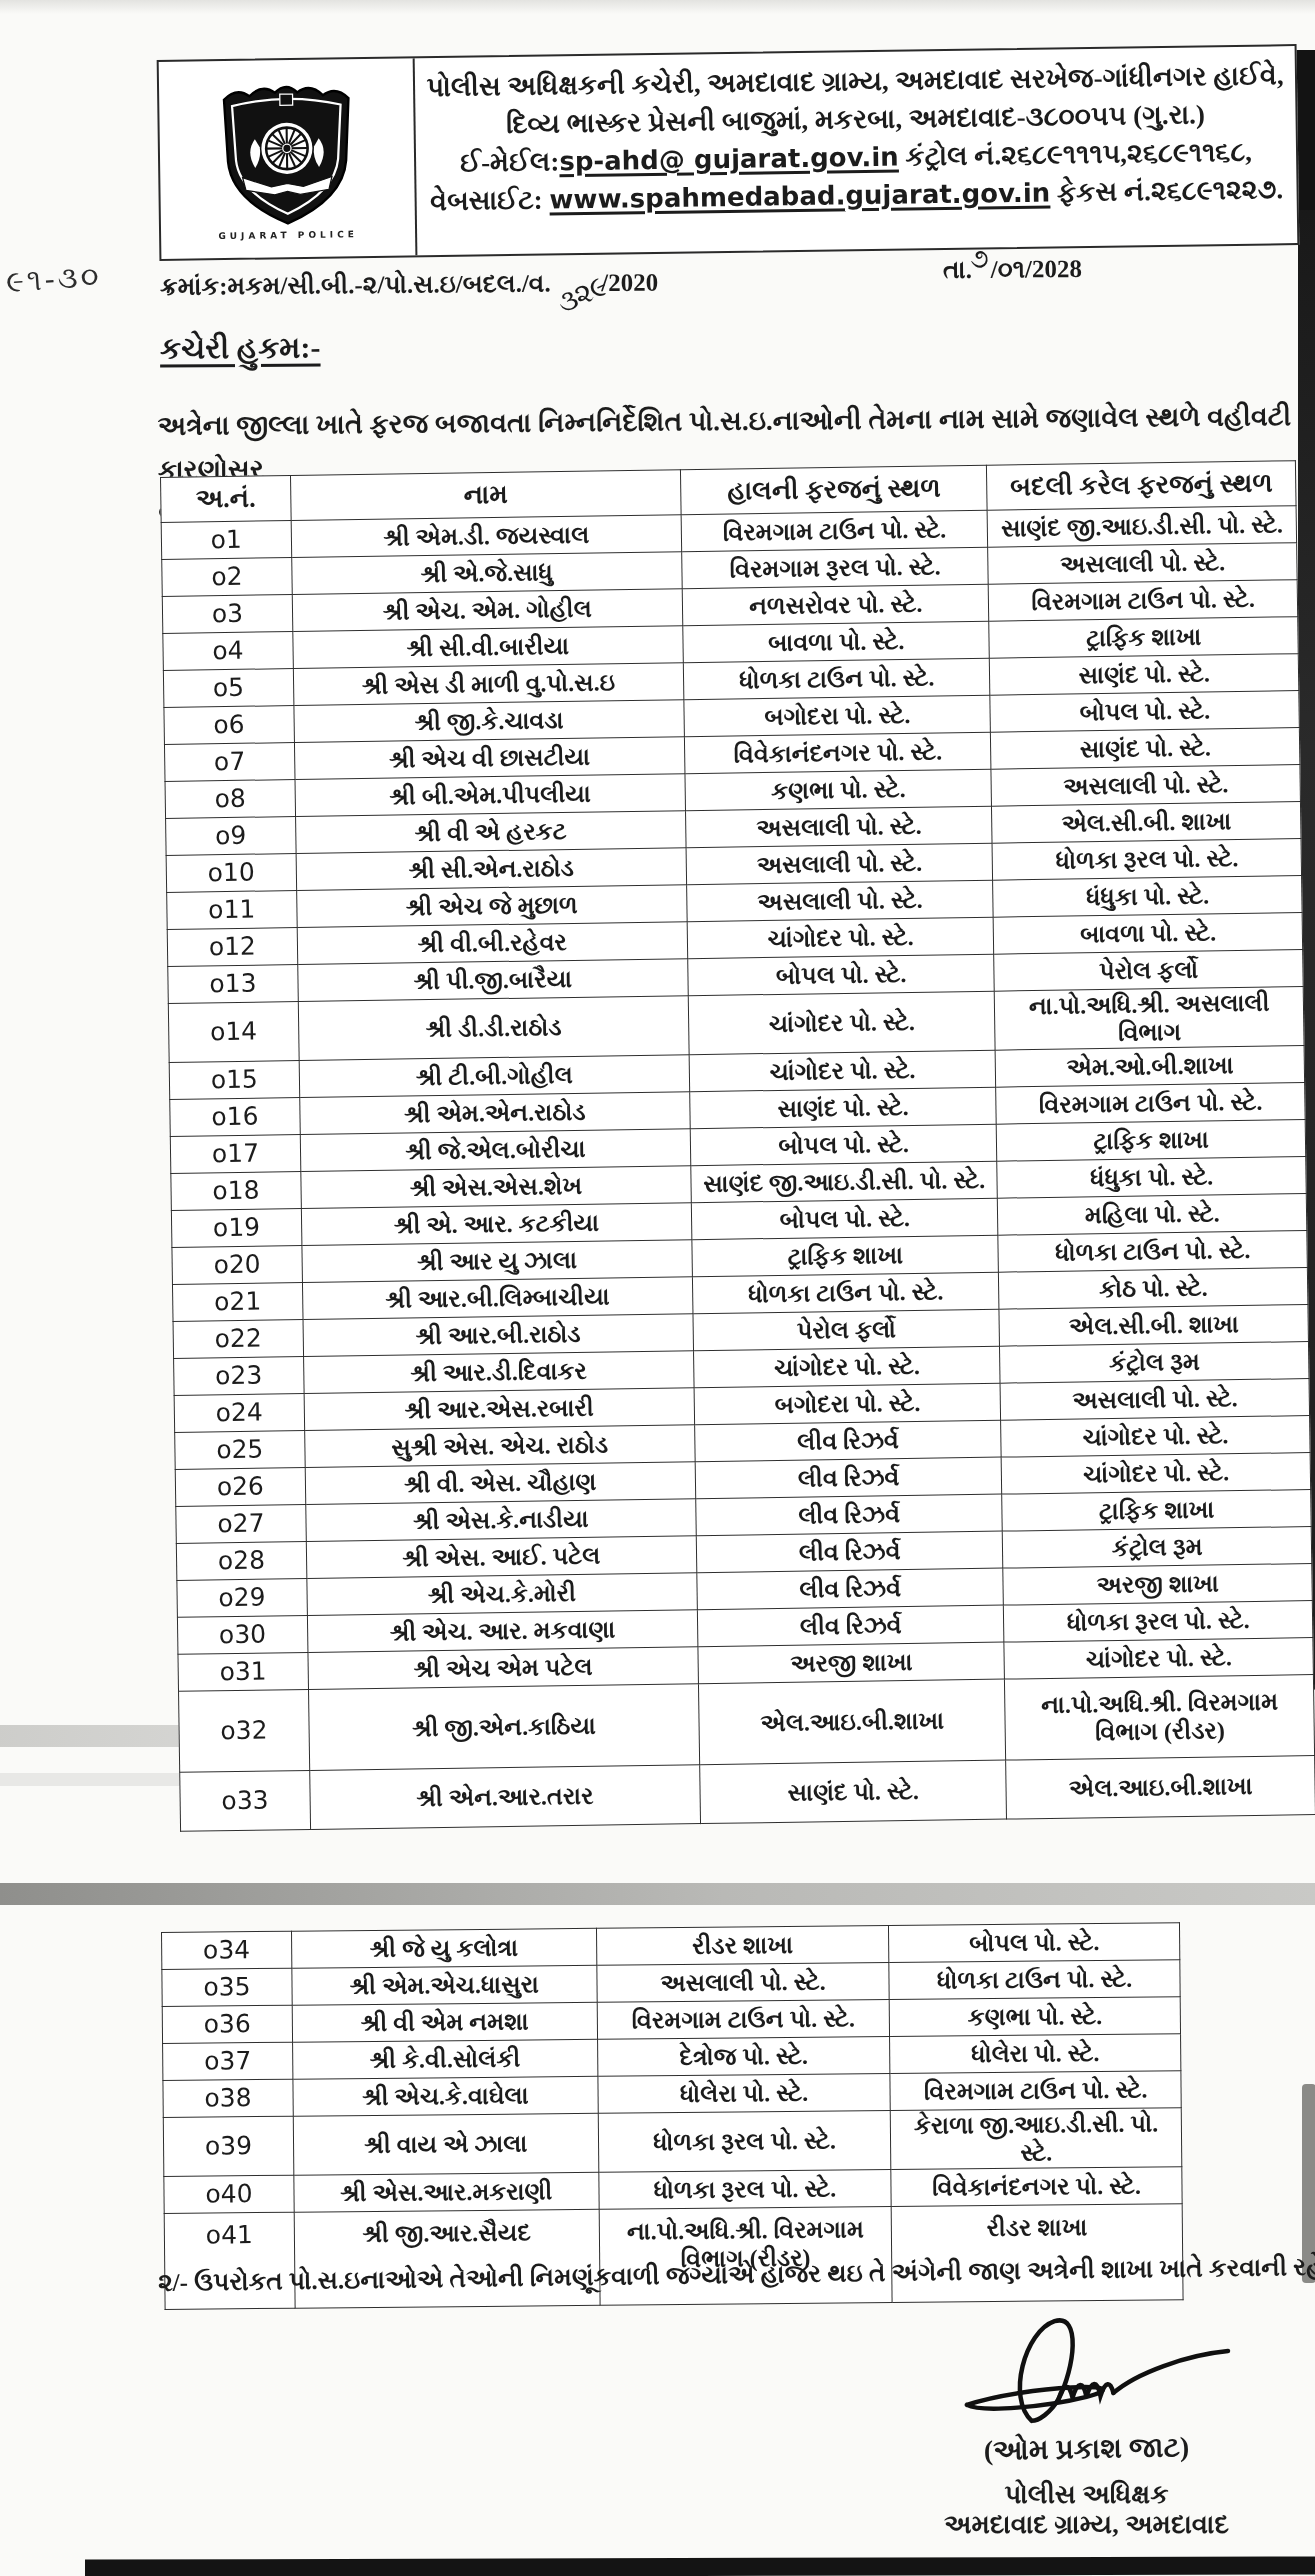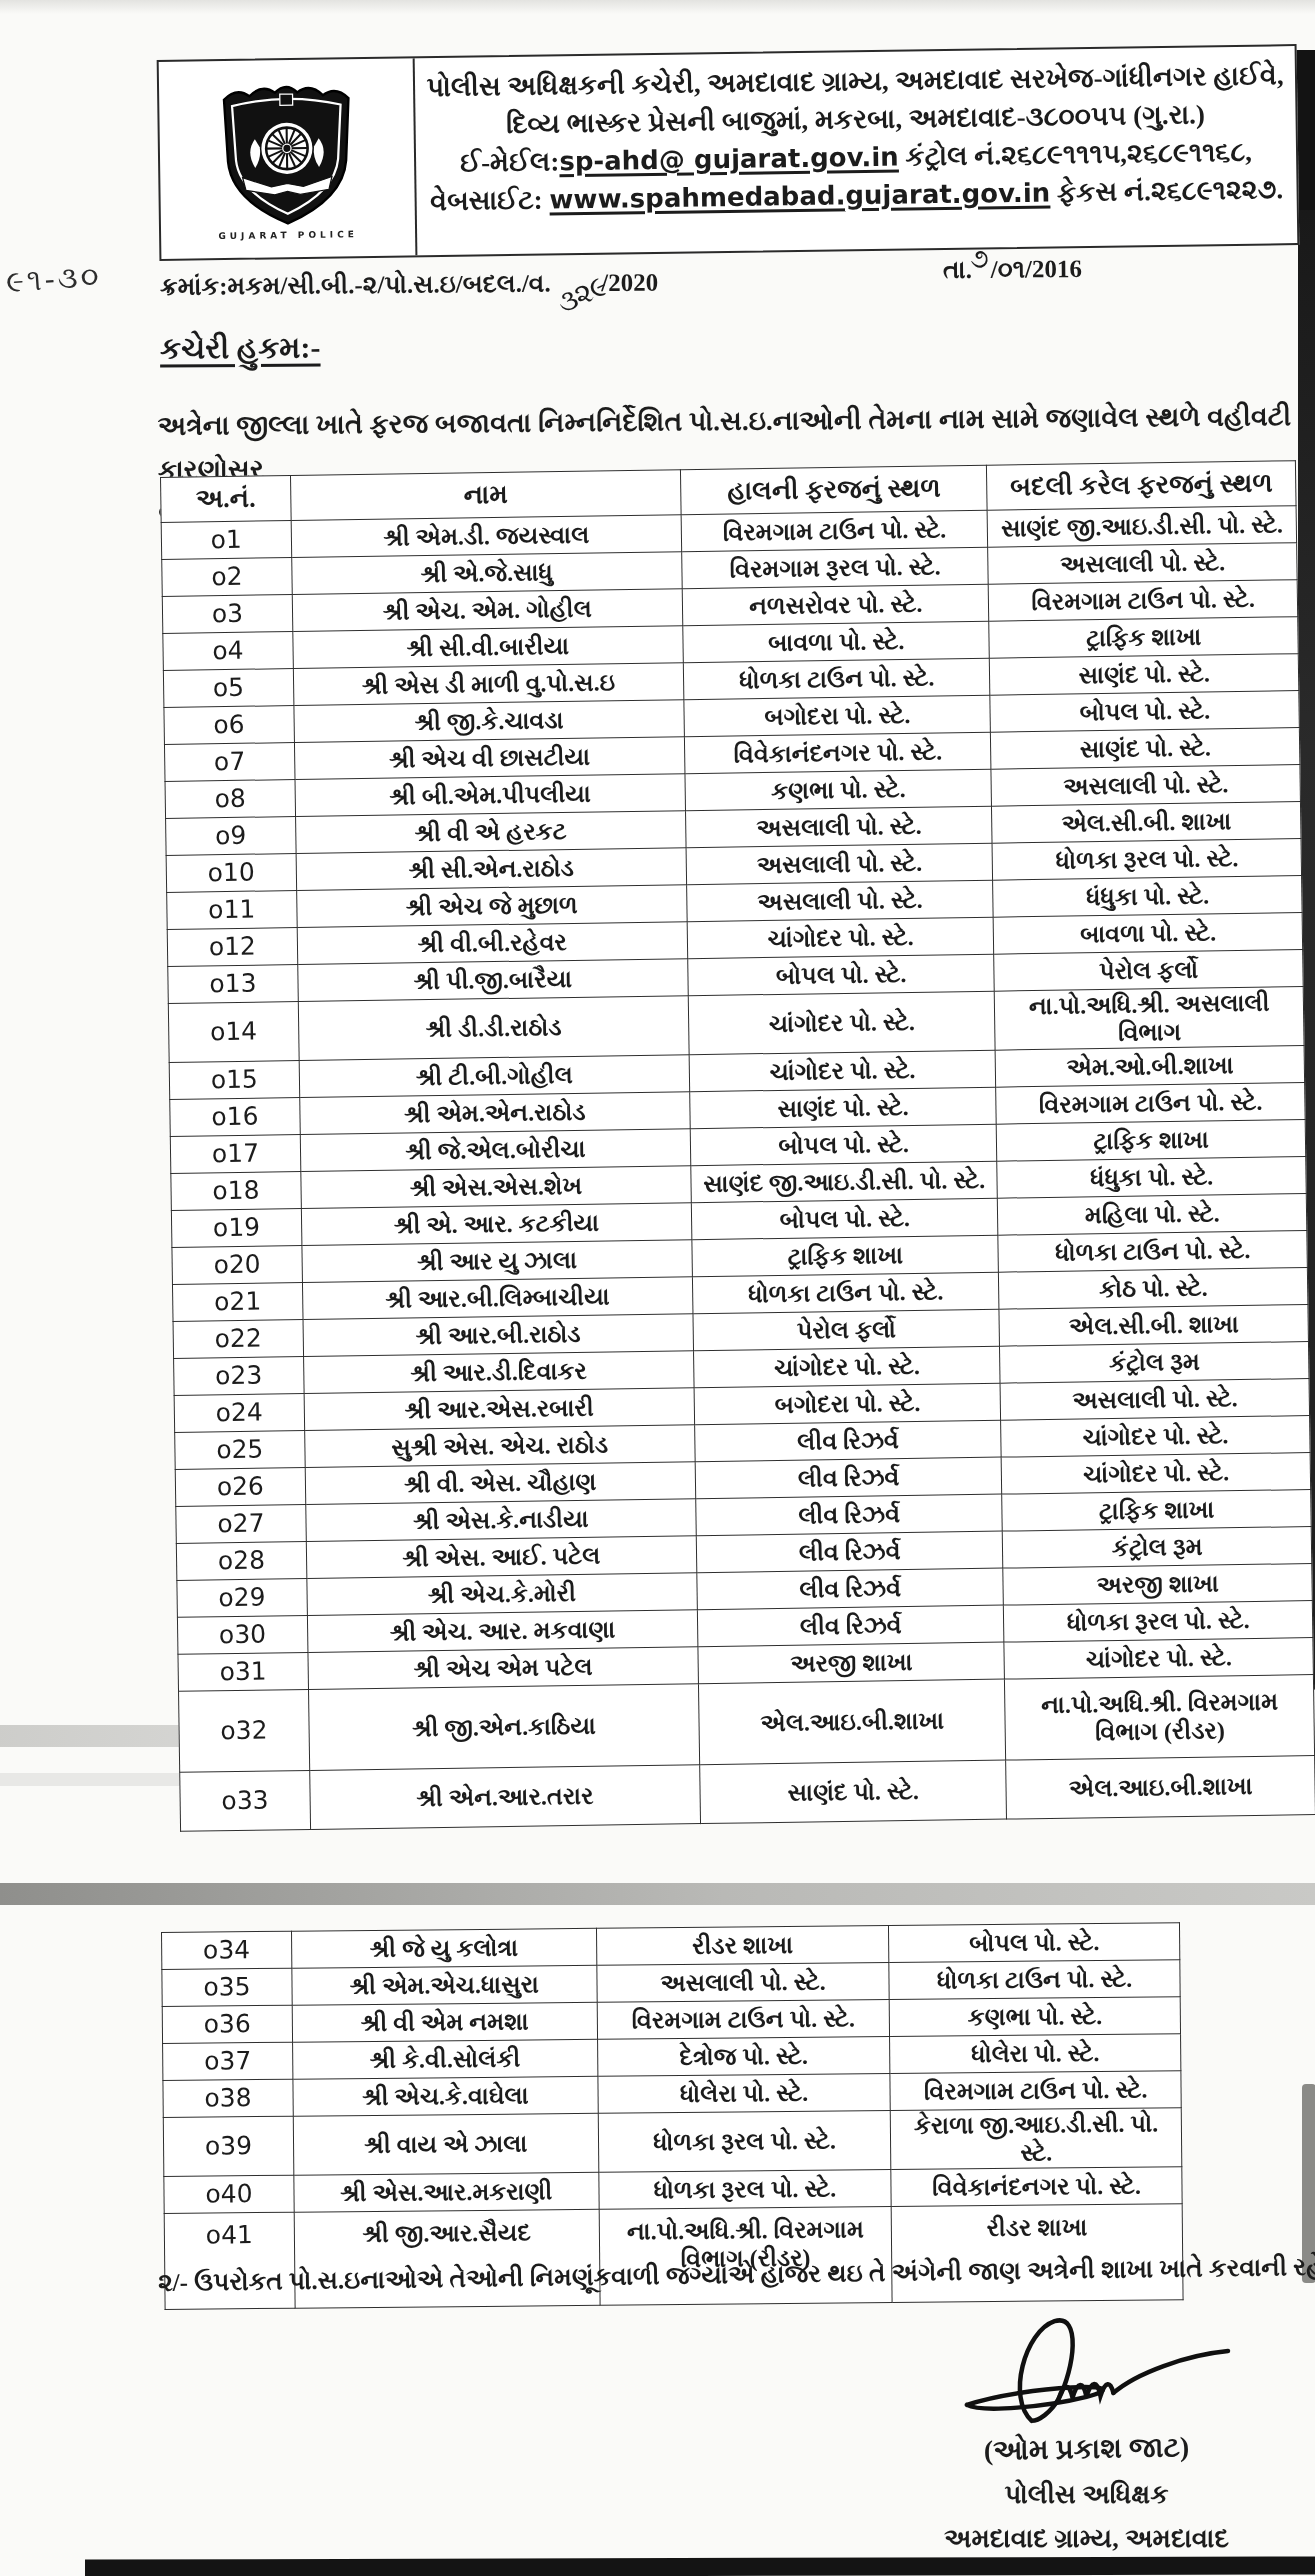--- a/index.html
+++ b/index.html
@@ -54,21 +54,21 @@
   td.sr{font-family:"DejaVu Sans",sans-serif;font-size:25px;font-weight:normal;}
   .t1 tr:nth-child(32) td{height:78px;}
   .t1 tr:nth-child(33) td{height:56px;}
   .t2 tr:nth-child(8) td{height:86px;vertical-align:top;padding-top:8px;}
   
   .closing{left:158px;top:2261px;width:1156px;font-size:25px;font-weight:bold;white-space:nowrap;transform:rotate(-0.8deg);}
   .sig-block{left:877px;top:2313px;width:419px;text-align:center;}
   .sig-svg{display:block;margin:0 auto;}
   .sig-name{font-size:28px;font-weight:bold;margin-top:2px;transform:rotate(-1deg);}
   .sig-title{font-size:26px;font-weight:bold;margin-top:14px;font-family:Liberation Serif, serif;}
-  .sig-office{font-size:26px;font-weight:bold;margin-top:14px;}
+  .sig-office{font-size:26px;font-weight:bold;}
 </style>
 </head>
 <body>
 
 <div class="band band-top"></div>
 <div class="band band-a"></div>
 <div class="band band-b"></div>
 <div class="band band-c"></div>
 <div class="band band-bottom"></div>
 <div class="abs edge-strip"></div>
@@ -114,21 +114,21 @@
   </div>
 </div>
 
 <div class="abs margin-note">૯૧-૩૦</div>
 
 <div class="abs ref-row">
   <span class="ref-no">
     <span>ક્રમાંક:મકમ/સી.બી.-૨/પો.સ.ઇ/બદલ./વ.</span><span class="hand hand-329">૩૨૯</span><span>/2020</span>
   </span>
   <span class="ref-date">
-    <span>તા.</span><span class="hand hand-day">૭</span><span>/૦૧/2016</span>
+    <span>તા.</span><span class="hand hand-day">૭</span><span>/૦૧/2028</span>
   </span>
 </div>
 
 <div class="abs order-heading">કચેરી હુકમ:-</div>
 <div class="abs order-body">
   <div>અત્રેના જીલ્લા ખાતે ફરજ બજાવતા નિમ્નનિર્દેશિત પો.સ.ઇ.નાઓની તેમના નામ સામે જણાવેલ સ્થળે  વહીવટી કારણોસર</div>
   <div>જાહેરહિતમાં બદલી કરવામાં આવે છે.</div>
 </div>
 
 <div class="abs tbl-wrap1">

